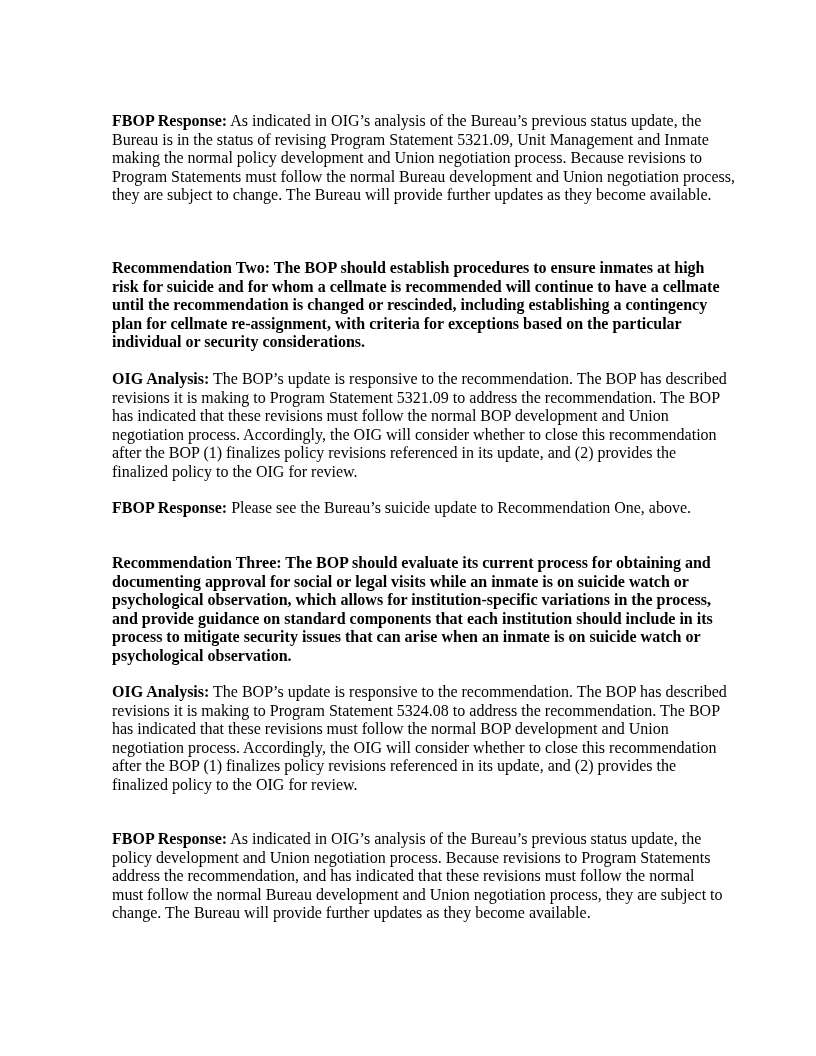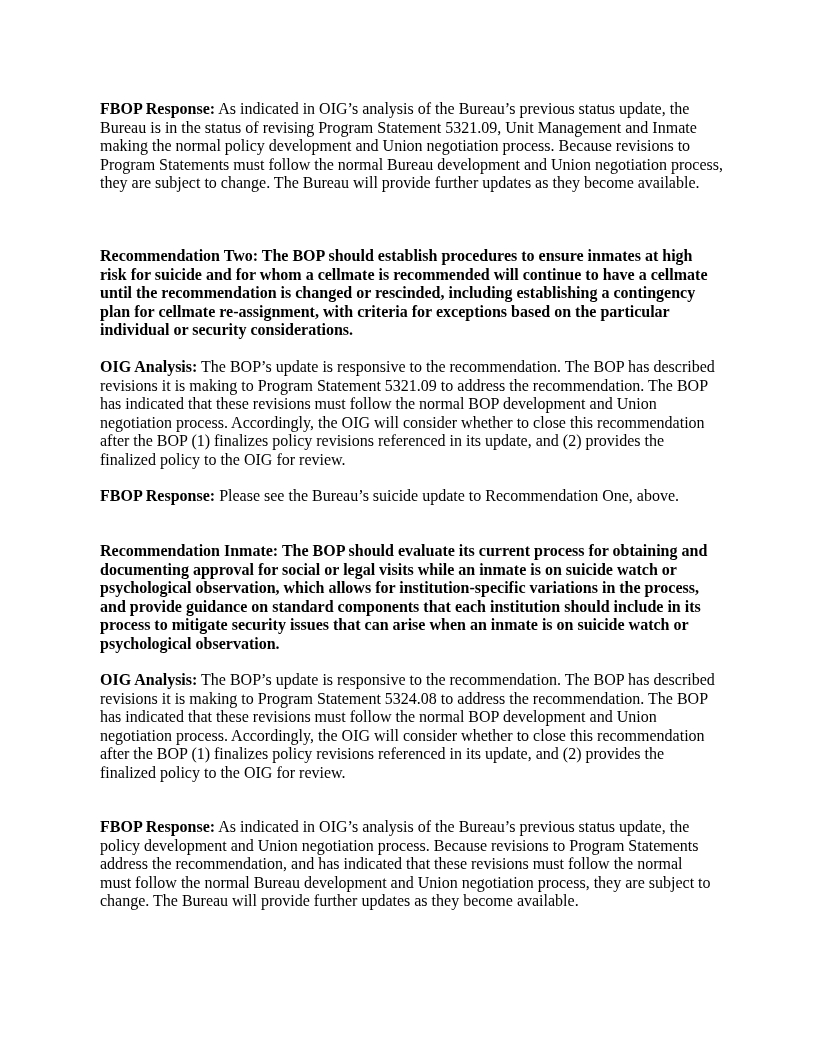--- a/index.html
+++ b/index.html
@@ -14,21 +14,21 @@
       overflow: hidden;
       font-family: "Liberation Serif", "DejaVu Serif", serif;
       color: #000000;
     }
     .para {
       position: absolute;
       left: 96px;
       font-size: 16px;
       line-height: 18.5px;
       white-space: nowrap;
-      margin: 4px;
+      margin: 16px;
     }
     .line {
       display: block;
       height: 18.5px;
     }
     .bold { font-weight: bold; }
     .italic { }
   </style>
 </head>
 <body>
@@ -56,21 +56,21 @@
   <span class="line">negotiation process. Accordingly, the OIG will consider whether to close this recommendation</span>
   <span class="line">after the BOP (1) finalizes policy revisions referenced in its update, and (2) provides the</span>
   <span class="line">finalized policy to the OIG for review.</span>
 </div>
 
 <div class="para" style="top: 483px;">
   <span class="line"><span class="bold">FBOP Response:</span><span> Please see the Bureau’s suicide update to Recommendation One, above.</span></span>
 </div>
 
 <div class="para bold" style="top: 538px;">
-  <span class="line">Recommendation Inmate: The BOP should evaluate its current process for obtaining and</span>
+  <span class="line">Recommendation Three: The BOP should evaluate its current process for obtaining and</span>
   <span class="line">documenting approval for social or legal visits while an inmate is on suicide watch or</span>
   <span class="line">psychological observation, which allows for institution-specific variations in the process,</span>
   <span class="line">and provide guidance on standard components that each institution should include in its</span>
   <span class="line">process to mitigate security issues that can arise when an inmate is on suicide watch or</span>
   <span class="line">psychological observation.</span>
 </div>
 
 <div class="para" style="top: 667px;">
   <span class="line"><span class="bold">OIG Analysis:</span><span> The BOP’s update is responsive to the recommendation. The BOP has described</span></span>
   <span class="line">revisions it is making to Program Statement 5324.08 to address the recommendation. The BOP</span>

